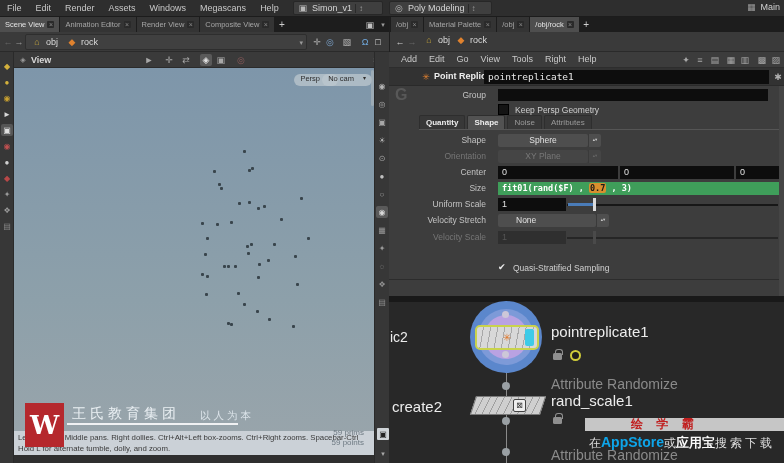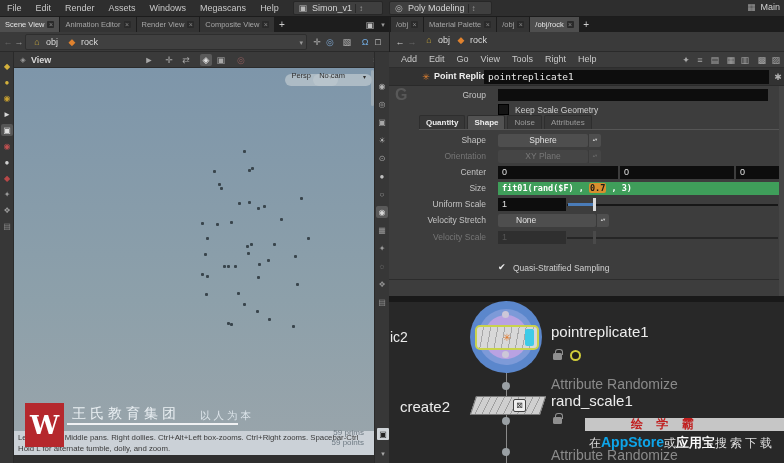--- a/index.html
+++ b/index.html
@@ -27,21 +27,21 @@
   .crumb{display:flex;align-items:center;gap:3px;padding:0 3px;font-size:9px;color:#dadada}
   .vdiv{position:absolute;width:1px;background:#1f1f1f}
   
   .strip{background:#373737;border-right:1px solid #2a2a2a}
   .strip .icon{position:absolute;left:1px;width:12px;height:12px;font-size:8px}
   
   .vph{left:14px;top:52px;width:376px;height:16px;background:#3a3a3a;border-bottom:1px solid #2b2b2b}
   .vph .t{font-size:9px;color:#d8d8d8;font-weight:bold}
   .sky{left:14px;top:68px;width:360px;height:387px;background:linear-gradient(#7e96aa,#8da0aa 60%,#9aa5ab);overflow:hidden}
   .pt{position:absolute;width:3px;height:3px;background:#39454c;border-radius:1px}
-  .pill{position:absolute;height:12px;border-radius:6px;background:rgba(188,199,206,.75);color:#2e2e2e;font-size:7.5px;display:flex;align-items:flex-end;padding:6px 6px;gap:18px}
+  .pill{position:absolute;height:12px;border-radius:6px;background:rgba(188,199,206,.75);color:#2e2e2e;font-size:7.5px;display:flex;align-items:flex-start;padding:0 6px;gap:9px}
   .helpbar{position:absolute;left:0;top:363px;width:360px;height:24px;background:rgba(208,214,219,.9);color:#3a3a3a;font-size:7.8px;line-height:11px;padding:1px 0 0 4px;z-index:2}
   .stats{position:absolute;right:10px;top:360px;text-align:right;color:#6e7a83;font-size:8px;line-height:10px;z-index:3}
   .wlogo{position:absolute;left:11px;top:335px;width:39px;height:44px;background:#b5282d;z-index:4;display:flex;align-items:center;justify-content:center;color:#fff;font-size:26px;font-weight:bold;font-family:"DejaVu Serif",serif}
   .wcompany{position:absolute;left:58px;top:337px;font-size:14px;letter-spacing:4px;color:rgba(238,243,247,.95);z-index:4}
   .wslogan{position:absolute;left:186px;top:341px;font-size:10.5px;letter-spacing:3px;color:rgba(230,237,242,.88);z-index:4}
   .wline{position:absolute;left:53px;top:355px;width:171px;height:2px;background:rgba(255,255,255,.85);z-index:4}
   .skyscroll{position:absolute;right:0;top:2px;width:3px;height:36px;background:#aab3b9;border-radius:2px;opacity:.7}
   
   .menurow{left:389px;top:52px;width:395px;height:16px;background:#3c3c3c;border-bottom:1px solid #2d2d2d}
   .menurow .mi{padding:0 6px;line-height:15px;color:#cacaca;font-size:9px}
@@ -329,21 +329,21 @@
   <div class="abs params">
     <span class="abs" style="left:6px;top:0;font-size:16px;color:#585858;font-weight:bold">G</span>
 
     <div class="prow" style="top:3px">
       <span class="plabel">Group</span>
       <div class="field" style="left:109px;width:270px;height:12px"></div>
     </div>
 
     <div class="prow" style="top:17px">
       <div class="cb" style="left:109px"></div>
-      <span class="abs" style="left:126px;top:2px;color:#d0d0d0;font-size:8.5px">Keep Scale Geometry</span>
+      <span class="abs" style="left:126px;top:2px;color:#d0d0d0;font-size:8.5px">Keep Persp Geometry</span>
     </div>
 
     <div class="prow flex" style="top:29px;height:15px;left:30px;border-bottom:1px solid #555;width:365px">
       <div class="ptab first">Quantity</div>
       <div class="ptab active">Shape</div>
       <div class="ptab">Noise</div>
       <div class="ptab">Attributes</div>
     </div>
 
     <div class="prow" style="top:48px">
@@ -431,21 +431,21 @@
       <div class="badge">
           <span>⊠</span>
         </div>
     </div>
     <div class="ndot" style="left:113px;top:121px"></div>
     <div class="ndot" style="left:113px;top:152px"></div>
 
     <span class="ntype" style="left:162px;top:80px">Attribute Randomize</span>
     <span class="nlabel" style="left:162px;top:96px">rand_scale1</span>
     <div class="mlock" style="left:164px;top:121px"></div>
-    <span class="nlabel" style="left:11px;top:102px">create2</span>
+    <span class="nlabel" style="left:3px;top:102px">create2</span>
     <span class="ntype" style="left:162px;top:151px">Attribute Randomize</span>
 
     <div class="adbar">
       <span class="abs" style="left:46px;top:0;line-height:13px;color:#c02020;font-weight:bold;font-size:12px;letter-spacing:5px;white-space:nowrap">绘 学 霸</span>
     </div>
     <div class="abs" style="left:200px;top:138px;white-space:nowrap;color:#dedede;font-size:12px">
       <span>在</span><span style="font-weight:bold;font-size:14px;color:#0ea5e9">AppStore</span><span>或</span><span style="font-weight:bold;font-size:13px;color:#fafafa">应用宝</span><span style="letter-spacing:3px">搜索下载</span>
     </div>
   </div>
 

